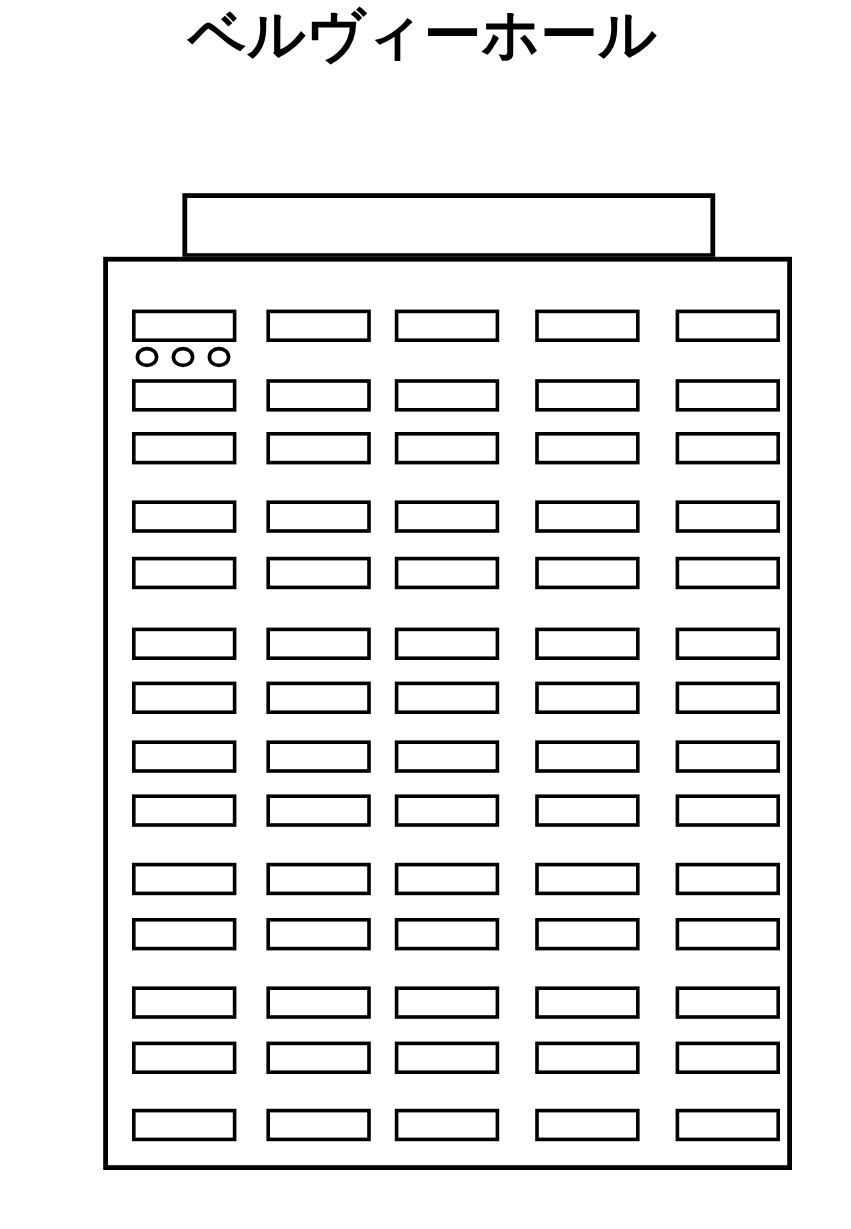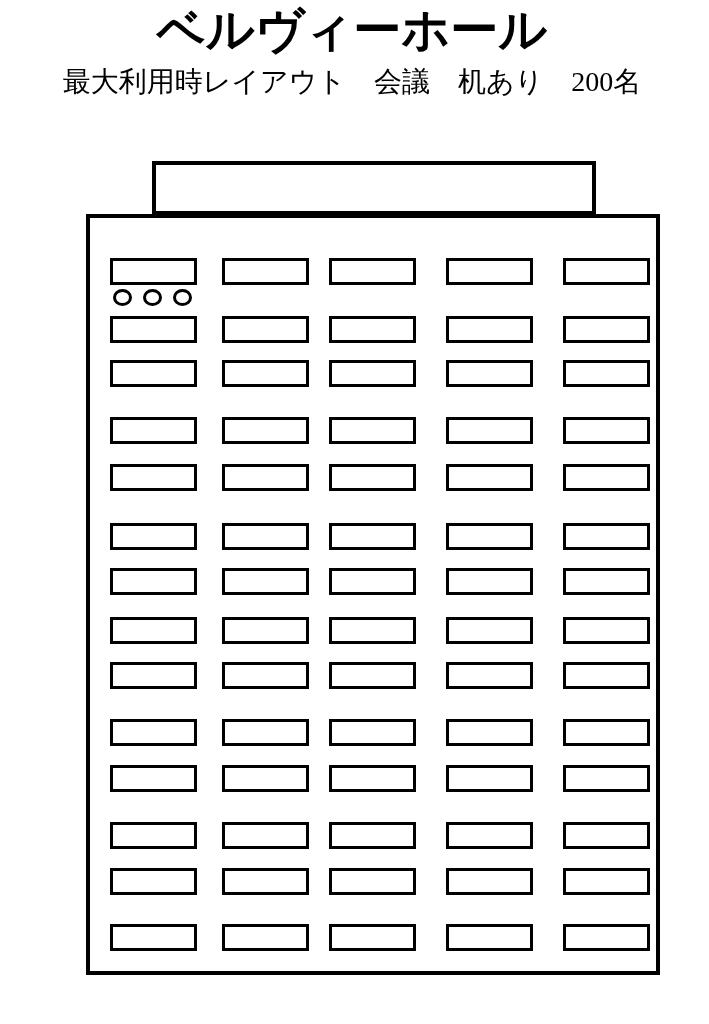--- a/index.html
+++ b/index.html
@@ -2,21 +2,21 @@
 <html style="--line: #000000; --bg: #ffffff;"><head>
 <meta charset="utf-8">
 <style>
   * { margin: 0; padding: 0; box-sizing: border-box; }
   html, body { background: #ffffff; }
   .page {
     position: relative;
     width: 669px;
     height: 1024px;
     background: var(--bg, #ffffff);
-    font-family: Liberation Serif, serif;
+    font-family: Liberation Sans, sans-serif;
     color: var(--line, #000000);
     overflow: hidden;
     padding-left: 29px;
   }
   .header {
     position: absolute;
     top: 0; left: 0;
     width: 100%;
     padding-left: 35px; 
     text-align: center;
@@ -67,21 +67,20 @@
     border-radius: 50%;
     background: #ffffff;
   }
 </style>
 </head>
 <body>
 
 <div class="page">
   <div class="header">
     <div class="title">ベルヴィーホール</div>
-    <div class="subtitle">最大利用時レイアウト　会議　机あり　200名</div>
   </div>
 
   <div class="stage"></div>
 
   <div class="room">
       <div class="desk" style="left: 20px; top: 40px;"></div>
       <div class="desk" style="left: 132px; top: 40px;"></div>
       <div class="desk" style="left: 239px; top: 40px;"></div>
       <div class="desk" style="left: 356px; top: 40px;"></div>
       <div class="desk" style="left: 473px; top: 40px;"></div>

